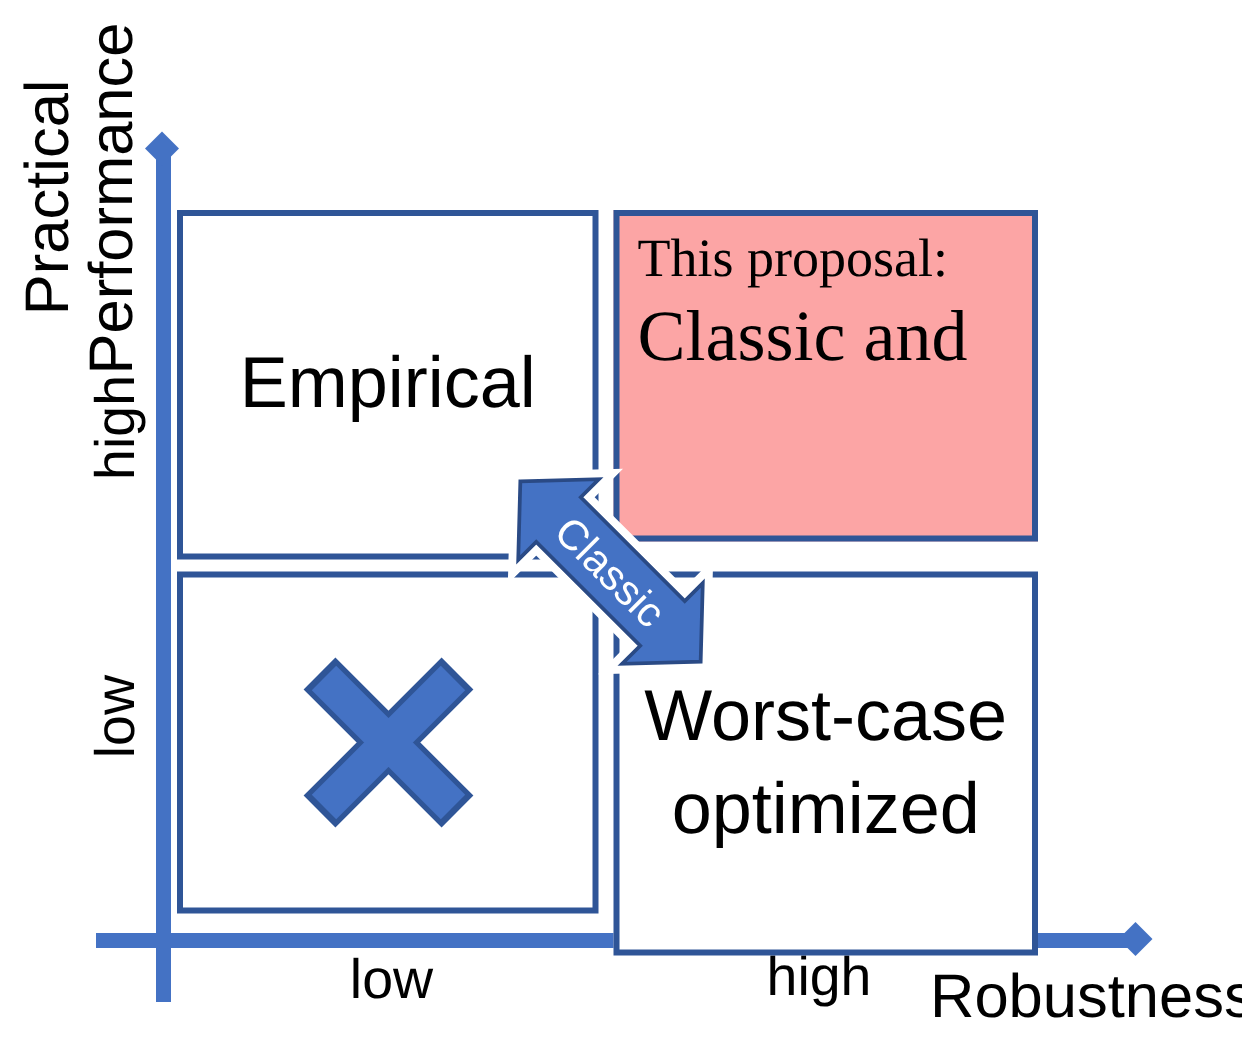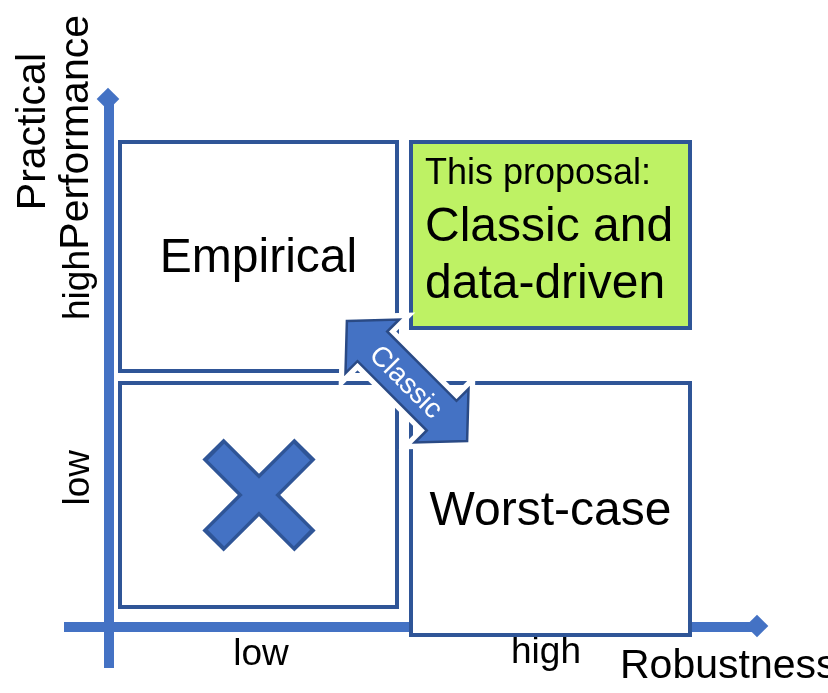--- a/index.html
+++ b/index.html
@@ -36,22 +36,22 @@
   .x-axis-title { position:absolute; left:620px; top:641px; font-size:41px; }
 
   
   .box {
     position:absolute; box-sizing:border-box;
     border:4px solid #2f5597; background:#ffffff;
   }
   .q-tl { left:118px; top:140px; width:281px; height:233px;
           display:flex; flex-direction:column; align-items:center; justify-content:center;
           text-align:center; font-size:48px; line-height:1.22; }
-  .q-tr { left:409px; top:140px; width:283px; height:190px;
-          background:#bef264; padding:5px 0 0 12px; font-size:48px; line-height:1.2; }
+  .q-tr { left:409px; top:140px; width:283px; height:221px;
+          background:#fca5a5; padding:5px 0 0 12px; font-size:48px; line-height:1.2;font-family:Liberation Serif, serif; }
   .q-tr .heading { font-size:36px; line-height:1.3; display:block; }
   .q-bl { left:118px; top:381px; width:281px; height:228px;
           display:flex; align-items:center; justify-content:center; }
   .q-br { left:409px; top:381px; width:283px; height:256px;
           display:flex; flex-direction:column; align-items:center; justify-content:center;
           text-align:center; font-size:48px; line-height:1.3; }
   .tline { display:block; }
 
   
   .classic-arrow-svg { position:absolute; left:313px; top:293px; width:190px; height:180px; }
@@ -79,32 +79,32 @@
   <div class="x-tick x-tick-high">high</div>
   <div class="x-axis-title">Robustness</div>
 
   <div class="box q-tl">
     <span class="tline">Empirical</span>
   </div>
 
   <div class="box q-tr">
     <span class="heading">This proposal:</span>
     <span class="tline">Classic and</span>
-    <span class="tline">data-driven</span>
   </div>
 
   <div class="box q-bl">
     <svg class="x-mark-svg" viewBox="0 0 120 120">
       <path d="M14 14 L106 106 M106 14 L14 106" stroke="#2f5597" stroke-width="30" fill="none"></path>
       <path d="M17 17 L103 103 M103 17 L17 103" stroke="#4472c4" stroke-width="23" fill="none"></path>
     </svg>
   </div>
 
   <div class="box q-br">
     <span class="tline">Worst-case</span>
+    <span class="tline">optimized</span>
   </div>
 
   <svg class="classic-arrow-svg" viewBox="0 0 190 180">
     <g transform="translate(94,88) rotate(45)">
       <path d="M -85 0 L -49 -38 L -49 -21 L 49 -21 L 49 -38 L 85 0 L 49 38 L 49 21 L -49 21 L -49 38 Z" fill="#ffffff" stroke="#ffffff" stroke-width="13" stroke-linejoin="miter"></path>
       <path d="M -85 0 L -49 -38 L -49 -21 L 49 -21 L 49 -38 L 85 0 L 49 38 L 49 21 L -49 21 L -49 38 Z" fill="#4472c4" stroke="#2a4a85" stroke-width="2.5" stroke-linejoin="miter"></path>
       <text x="0" y="10" text-anchor="middle" fill="#ffffff">Classic</text>
     </g>
   </svg>
 

